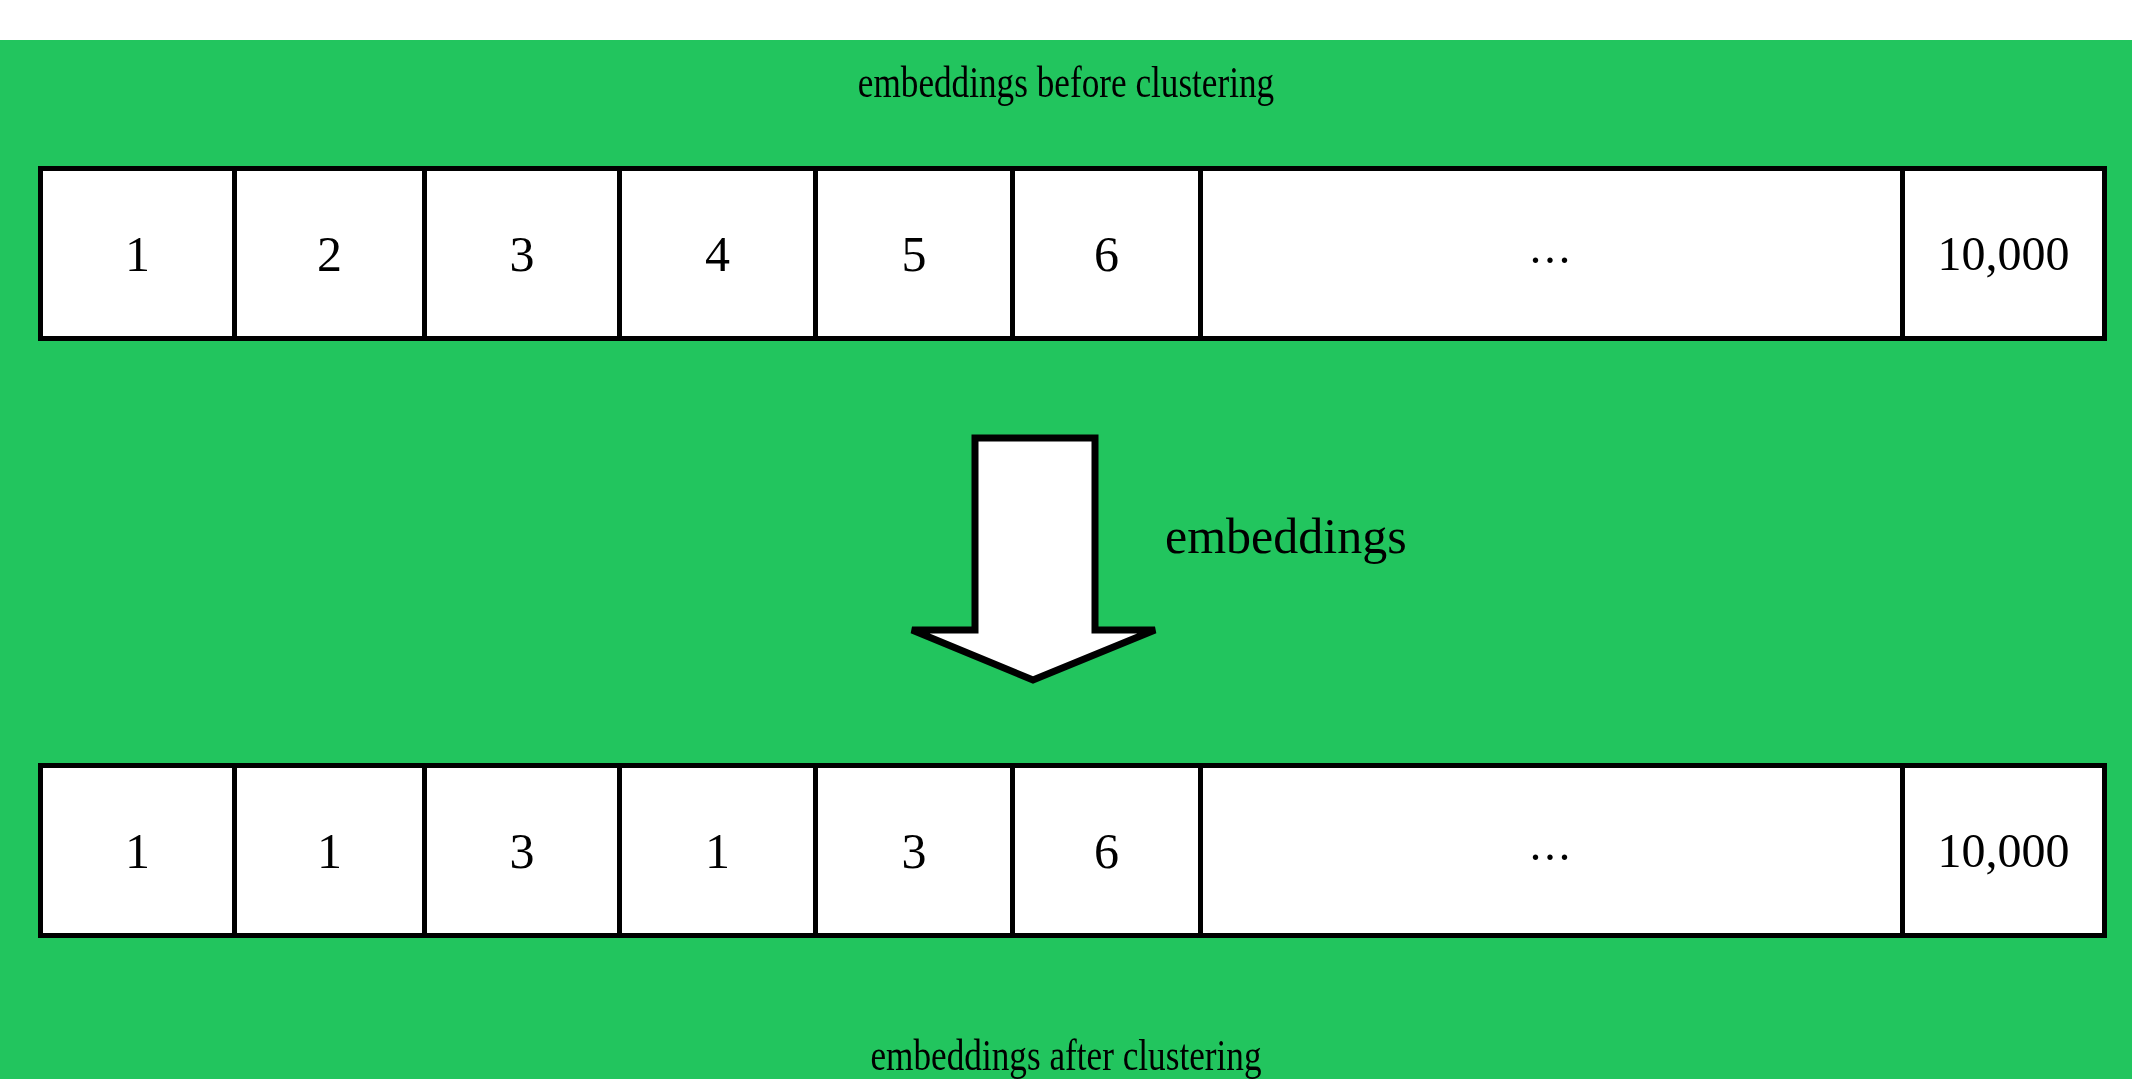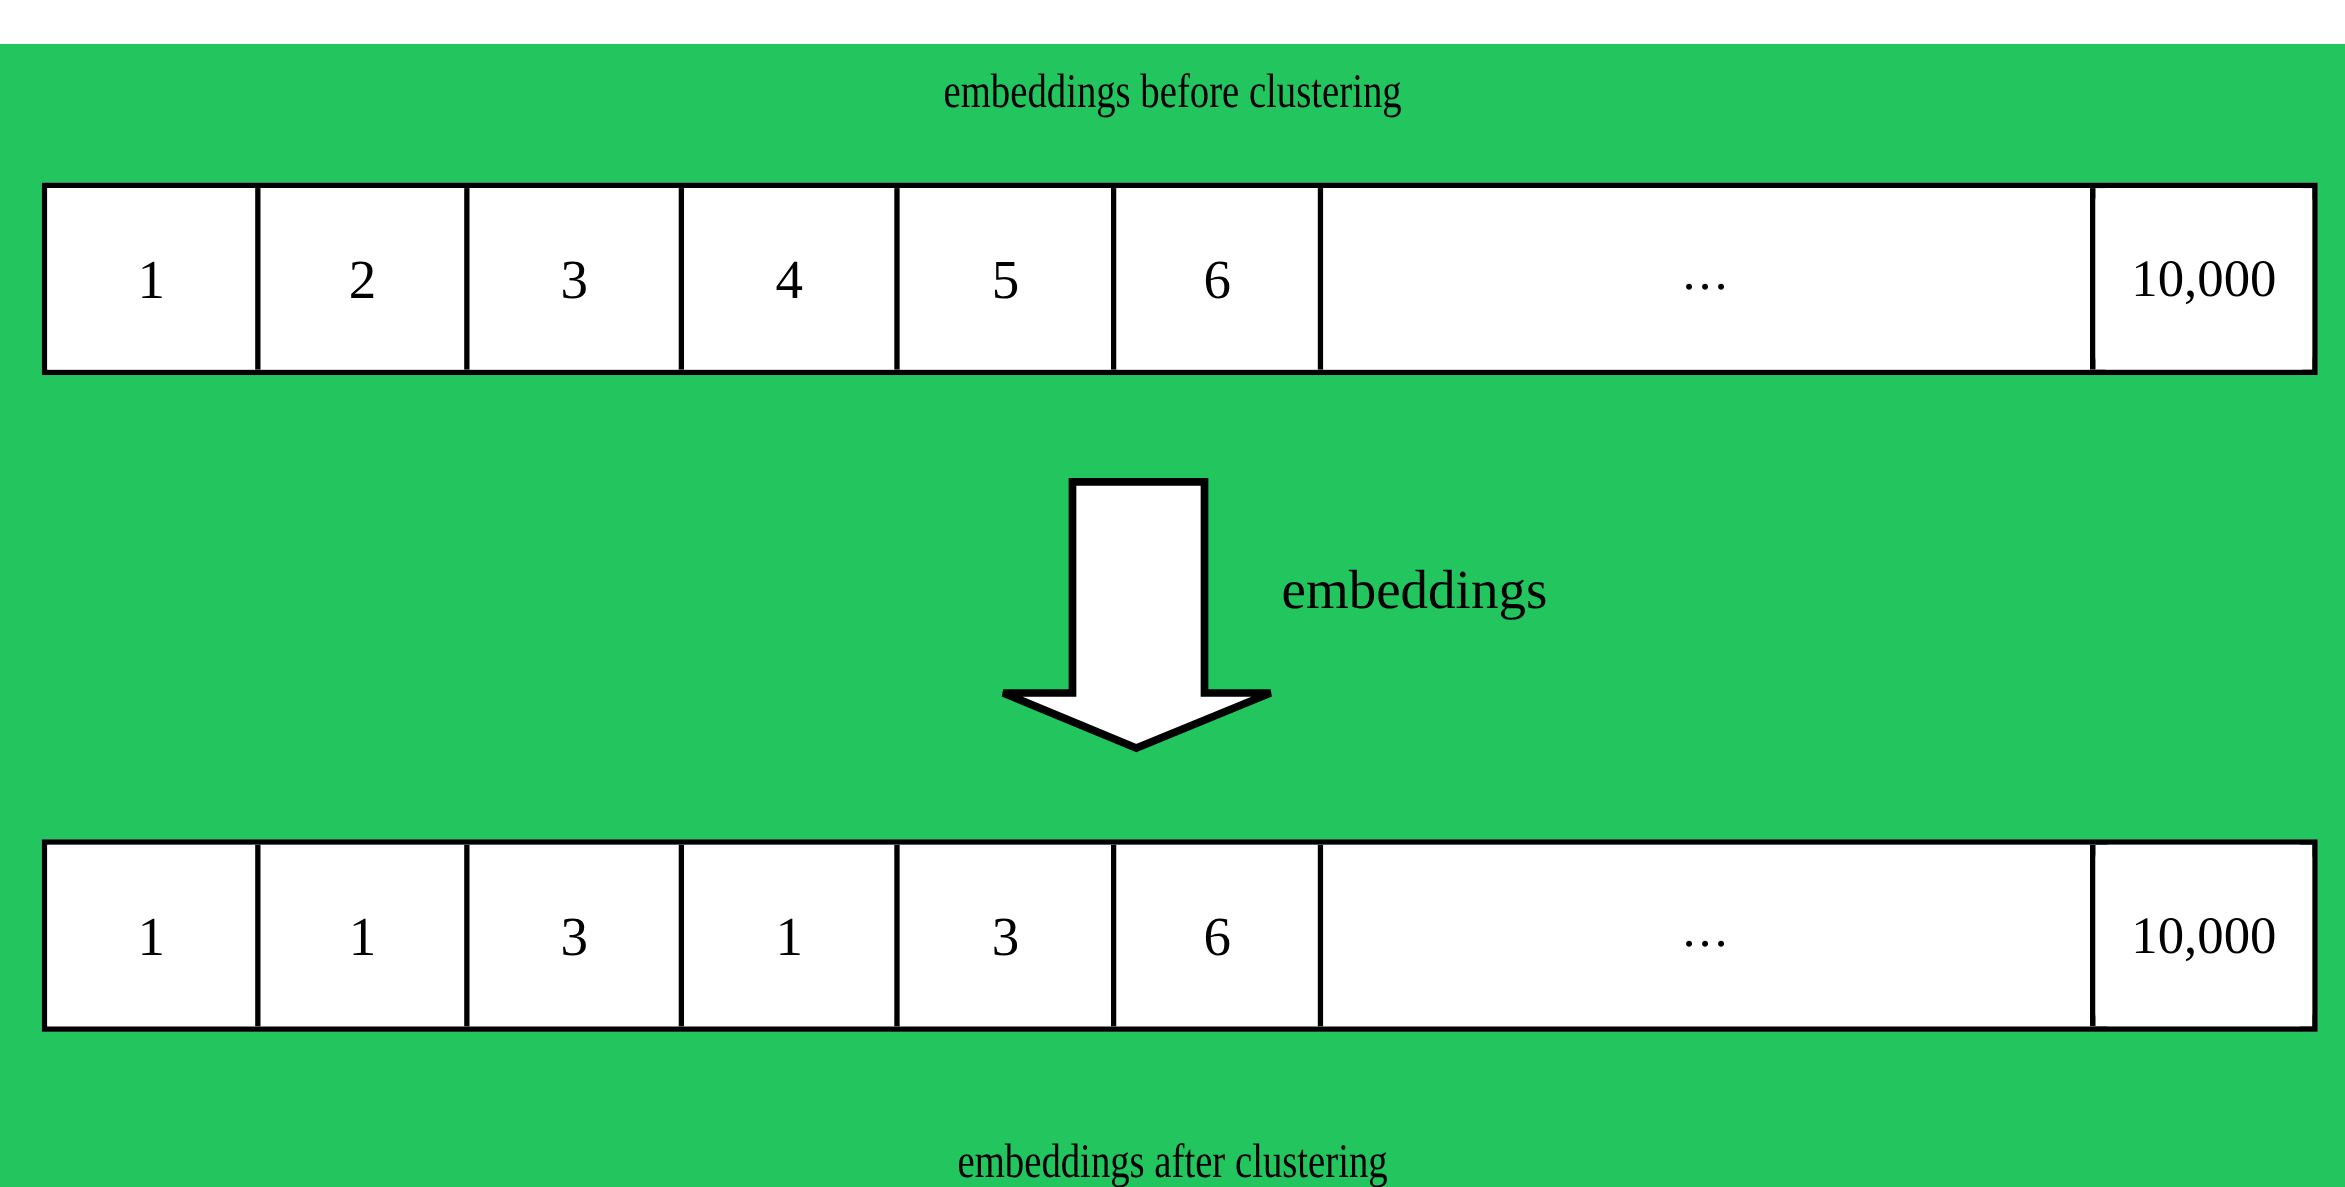--- a/index.html
+++ b/index.html
@@ -55,21 +55,21 @@
     align-items: center;
     justify-content: center;
     font-family: "Liberation Serif", "DejaVu Serif", serif;
     font-size: 50px;
     line-height: 1;
     color: #000000;
     background: #ffffff;
     overflow: hidden;
     white-space: nowrap;
   }
-  .cell:last-child { border-right: none; border-radius: 12px; }
+  .cell:last-child { border-right: none; }
 
   
   .cell.w-num   { flex: 0 0 194px; }
   .cell.w-num2  { flex: 0 0 190px; }
   .cell.w-num3  { flex: 0 0 195px; }
   .cell.w-num4  { flex: 0 0 196px; }
   .cell.w-num5  { flex: 0 0 197px; }
   .cell.w-num6  { flex: 0 0 188px; }
   .cell.w-ellipsis { flex: 1 1 auto; }
   .cell.w-last  { flex: 0 0 197px; font-size: 48px; }

